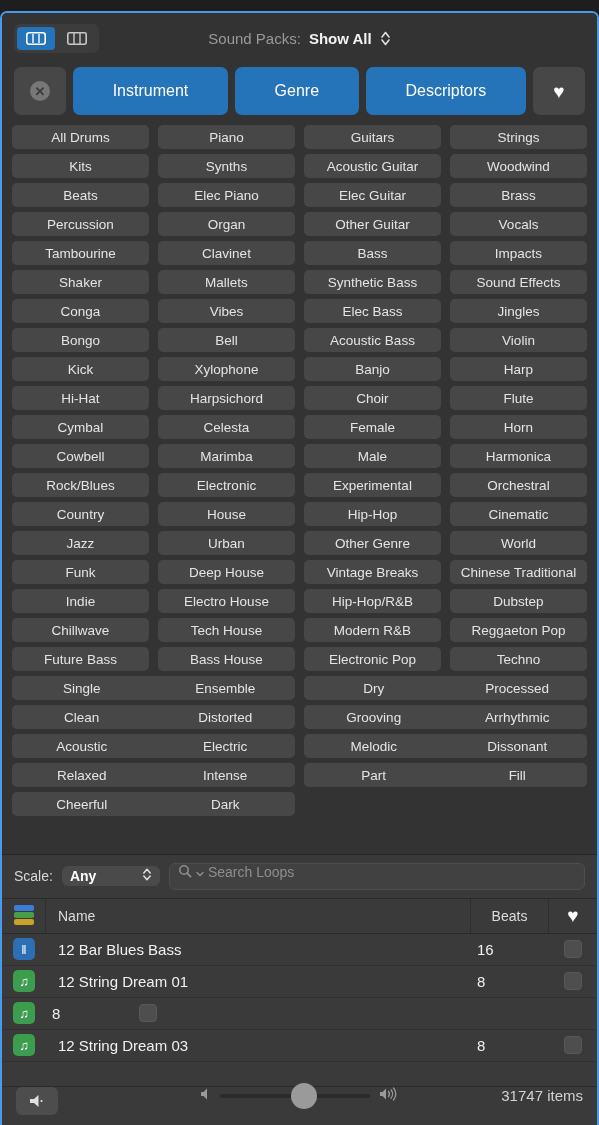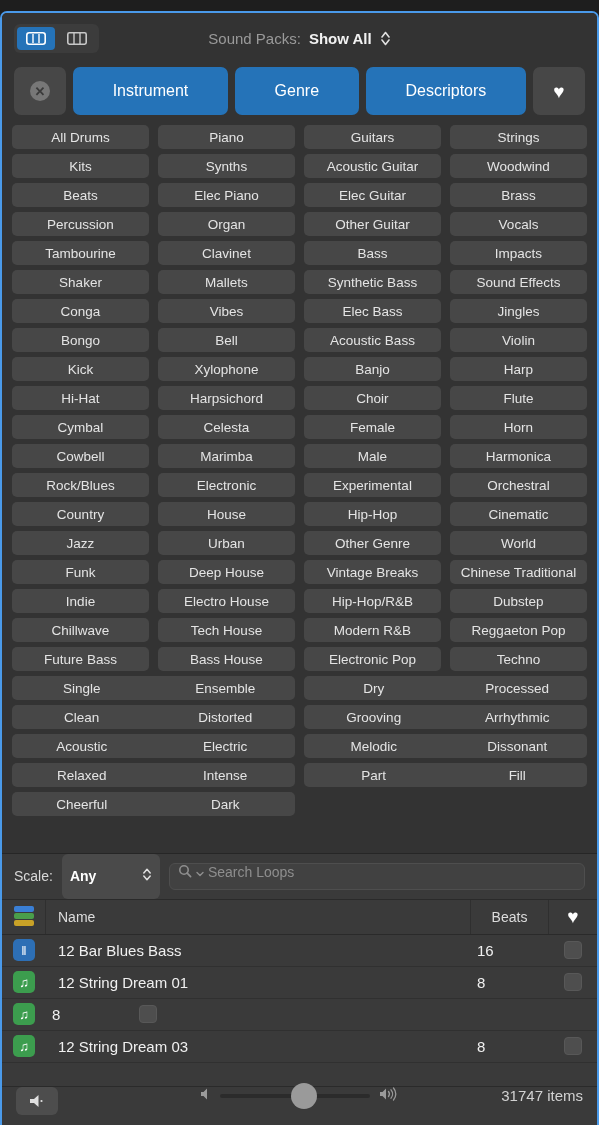--- a/index.html
+++ b/index.html
@@ -98,21 +98,21 @@
   .scalerow {
     flex: 0 0 44px;
     display: flex; align-items: center;
     gap: 9px; padding: 0 12px;
     background: #3a3a3a;
     border-top: 1px solid #262626;
   }
   .scale-label { color: #d8d8d8; font-size: 14px; }
   .popup {
     background: #4a4a4a; border-radius: 6px;
-    height: 45px; min-width: 98px;
+    height: 20px; min-width: 98px;
     display: flex; align-items: center;
     padding: 0 8px;
     color: #ffffff; font-size: 14px; font-weight: bold;
     justify-content: space-between; gap: 10px;
   }
   .searchbox {
     flex: 1 1 auto; height: 27px;
     background: #414141;
     border: 1px solid #4e4e4e;
     border-radius: 6px;

